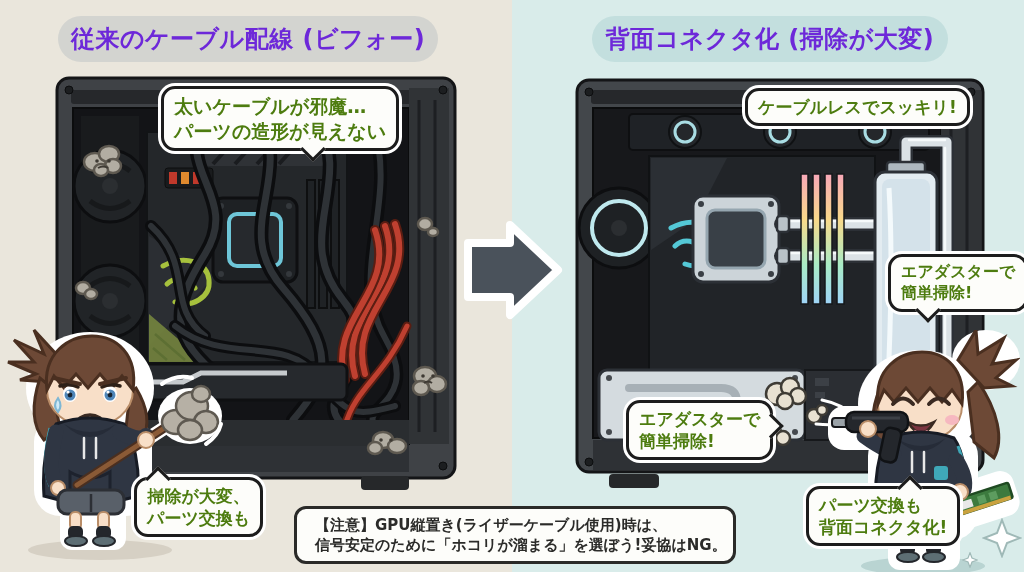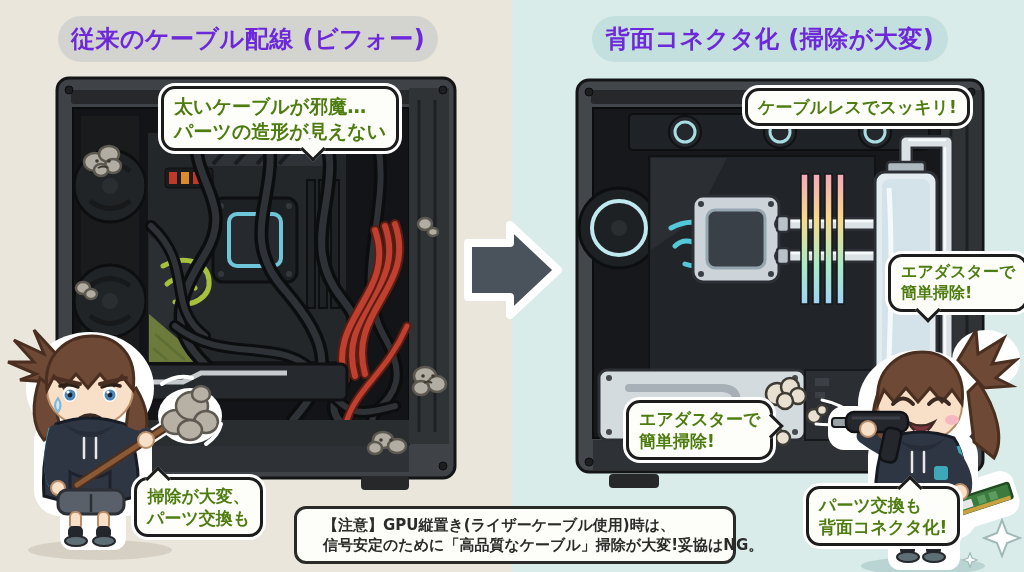--- a/index.html
+++ b/index.html
@@ -35,21 +35,21 @@
   #bubble-before-top{left:161px;top:86px;font-size:19px;}
   #bubble-after-top{left:745px;top:88px;font-size:17px;}
   #bubble-after-side{left:888px;top:254px;font-size:16px;}
   #bubble-before-bottom{left:134px;top:477px;font-size:17px;text-align:center;}
   #bubble-after-center{left:626px;top:400px;font-size:17px;}
   #bubble-after-access{left:766px;top:486px;font-size:17px;margin-left:40px;}
 
   #warning-box{
     position:absolute;left:294px;top:506px;width:442px;box-sizing:border-box;
     background:#fdfdfa;border:3px solid #2a2a28;border-radius:12px;z-index:40;
-    display:flex;align-items:center;gap:10px;padding:5px 16px;
+    display:flex;align-items:center;gap:10px;padding:5px 8px;
   }
   #warning-box .wtext{font-weight:bold;color:#2b2b29;font-size:15px;line-height:1.35;}
   #warning-box .wtext span{display:block;white-space:nowrap;}
   .z20{z-index:20;} .z10{z-index:10;} .z25{z-index:25;}
 </style>
 </head>
 <body>
 
 <div id="stage">
 
@@ -467,17 +467,17 @@
   </div>
 
   <div id="warning-box">
     <svg style="position:static" width="46" height="42" viewBox="0 0 46 42">
       <polygon points="23,3 44,39 2,39" fill="#f5c528" stroke="#3a3631" stroke-width="3" stroke-linejoin="round"></polygon>
       <rect x="20.5" y="14" width="5" height="13" rx="2.5" fill="#3a3631"></rect>
       <circle cx="23" cy="33" r="3" fill="#3a3631"></circle>
     </svg>
     <div class="wtext">
       <span>【注意】GPU縦置き(ライザーケーブル使用)時は、</span>
-      <span>信号安定のために「高品質なケーブル」掃除が大変!妥協はNG。</span>
+      <span>信号安定のために「ホコリが溜まる」を選ぼう!妥協はNG。</span>
     </div>
   </div>
 
 </div>
 
 </body></html>

